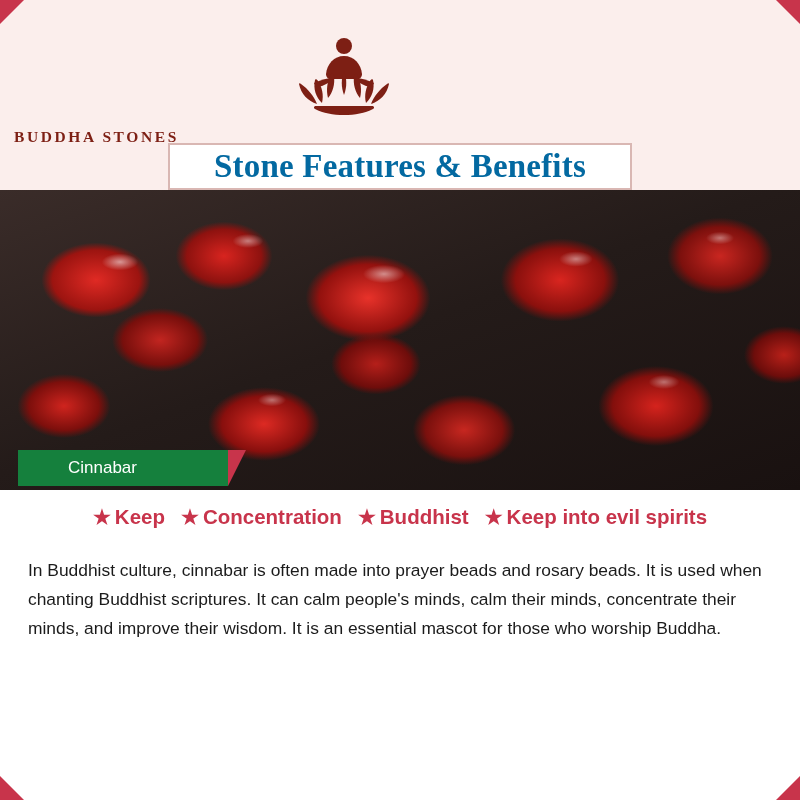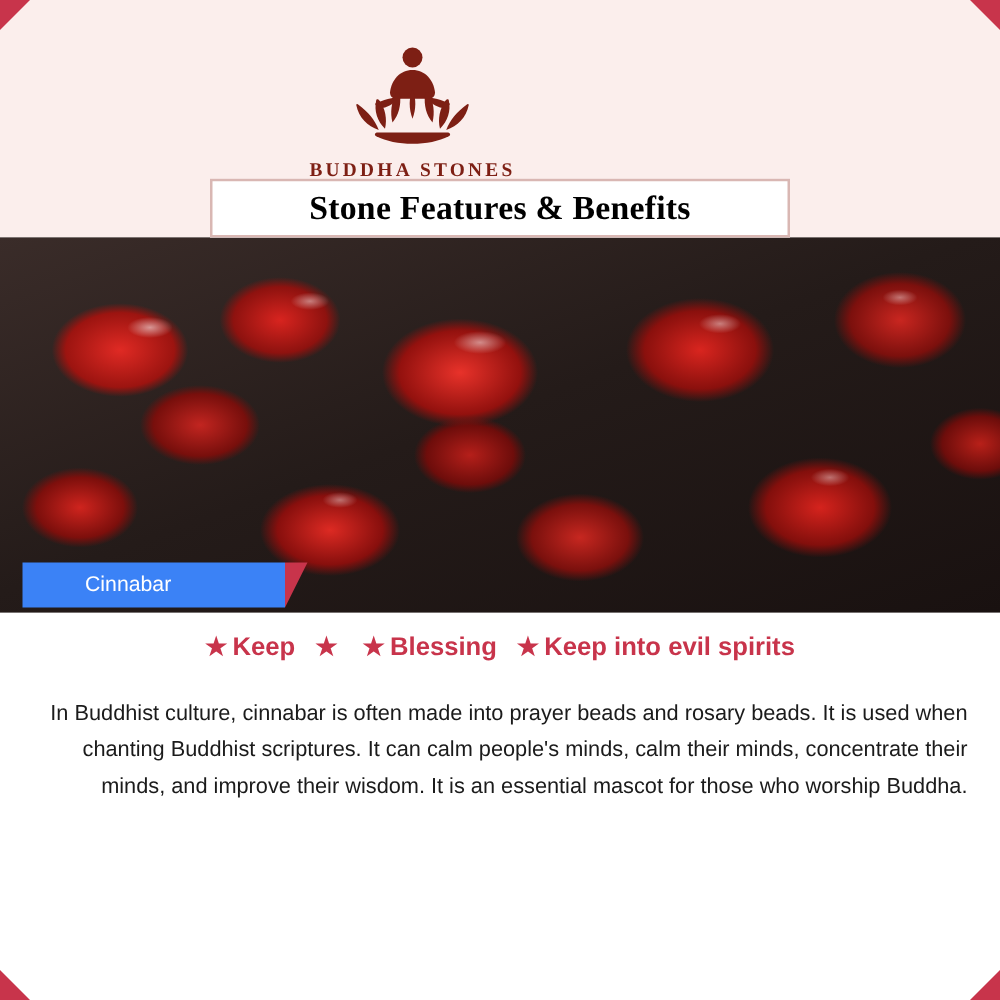--- a/index.html
+++ b/index.html
@@ -72,23 +72,23 @@
   }
   .header-band::after {
     right: 0;
     border-top: 22px solid #ffffff;
     border-left: 22px solid transparent;
   }
 
   
   .logo-wrap {
     position: absolute;
-    top: 26px; left: 0;
+    top: 26px; left: 14px;
     width: 660px;
-    text-align: center;
+    text-align: left;
     z-index: 6;
   }
   .logo-mark {
     display: block;
     margin: 0 auto;
   }
   .brand-name {
     margin-top: 6px;
     font-size: 15.5px;
     letter-spacing: 2.6px;
@@ -106,23 +106,23 @@
     height: 47px;
     background: #ffffff;
     border: 2px solid #d9b7b3;
     box-sizing: border-box;
     display: flex;
     align-items: center;
     justify-content: center;
     z-index: 7;
   }
   .title-ribbon .title-text {
-    font-size: 27px;
+    font-size: 33px;
     font-weight: bold;
-    color: #000000;
+    color: #0369a1;
     font-family: "Liberation Serif", serif;
     letter-spacing: 0.2px;
   }
 
   
   .hero {
     position: absolute;
     top: 190px; left: 0;
     width: 800px;
     height: 300px;
@@ -160,21 +160,21 @@
       radial-gradient(ellipse 22px 10px at 83% 64%, rgba(255,255,255,.4), rgba(255,255,255,0) 70%);
   }
 
   
   .caption-tag {
     position: absolute;
     left: 18px;
     top: 450px;
     height: 36px;
     min-width: 210px;
-    background: #3b82f6;
+    background: #15803d;
     display: flex;
     align-items: center;
     padding-left: 50px;
     padding-right: 28px;
     box-sizing: border-box;
     z-index: 8;
   }
   .caption-tag::after {
     content: "";
     position: absolute;
@@ -216,21 +216,21 @@
 
   
   .body-copy {
     position: absolute;
     top: 556px;
     left: 28px;
     width: 746px;
     font-size: 17.4px;
     line-height: 29px;
     color: #1b1b1b;
-    text-align: right;
+    text-align: left;
   }
 
   
   .footer-space {
     position: absolute;
     bottom: 0; left: 0;
     width: 800px;
     height: 80px;
     background: #ffffff;
   }
@@ -275,24 +275,25 @@
     <span class="caption-text">Cinnabar</span>
   </div>
 
   <div class="benefits">
     <div class="benefit">
       <span class="star">★</span>
       <span>Keep</span>
     </div>
     <div class="benefit">
       <span class="star">★</span>
+      <span>Concentration</span>
     </div>
     <div class="benefit">
       <span class="star">★</span>
-      <span>Blessing</span>
+      <span>Buddhist</span>
     </div>
     <div class="benefit">
       <span class="star">★</span>
       <span>Keep into evil spirits</span>
     </div>
   </div>
 
   <div class="body-copy">In Buddhist culture, cinnabar is often made into prayer beads and rosary beads. It is used when chanting Buddhist scriptures. It can calm people's minds, calm their minds, concentrate their minds, and improve their wisdom. It is an essential mascot for those who worship Buddha.</div>
 
   <div class="footer-space"></div>

